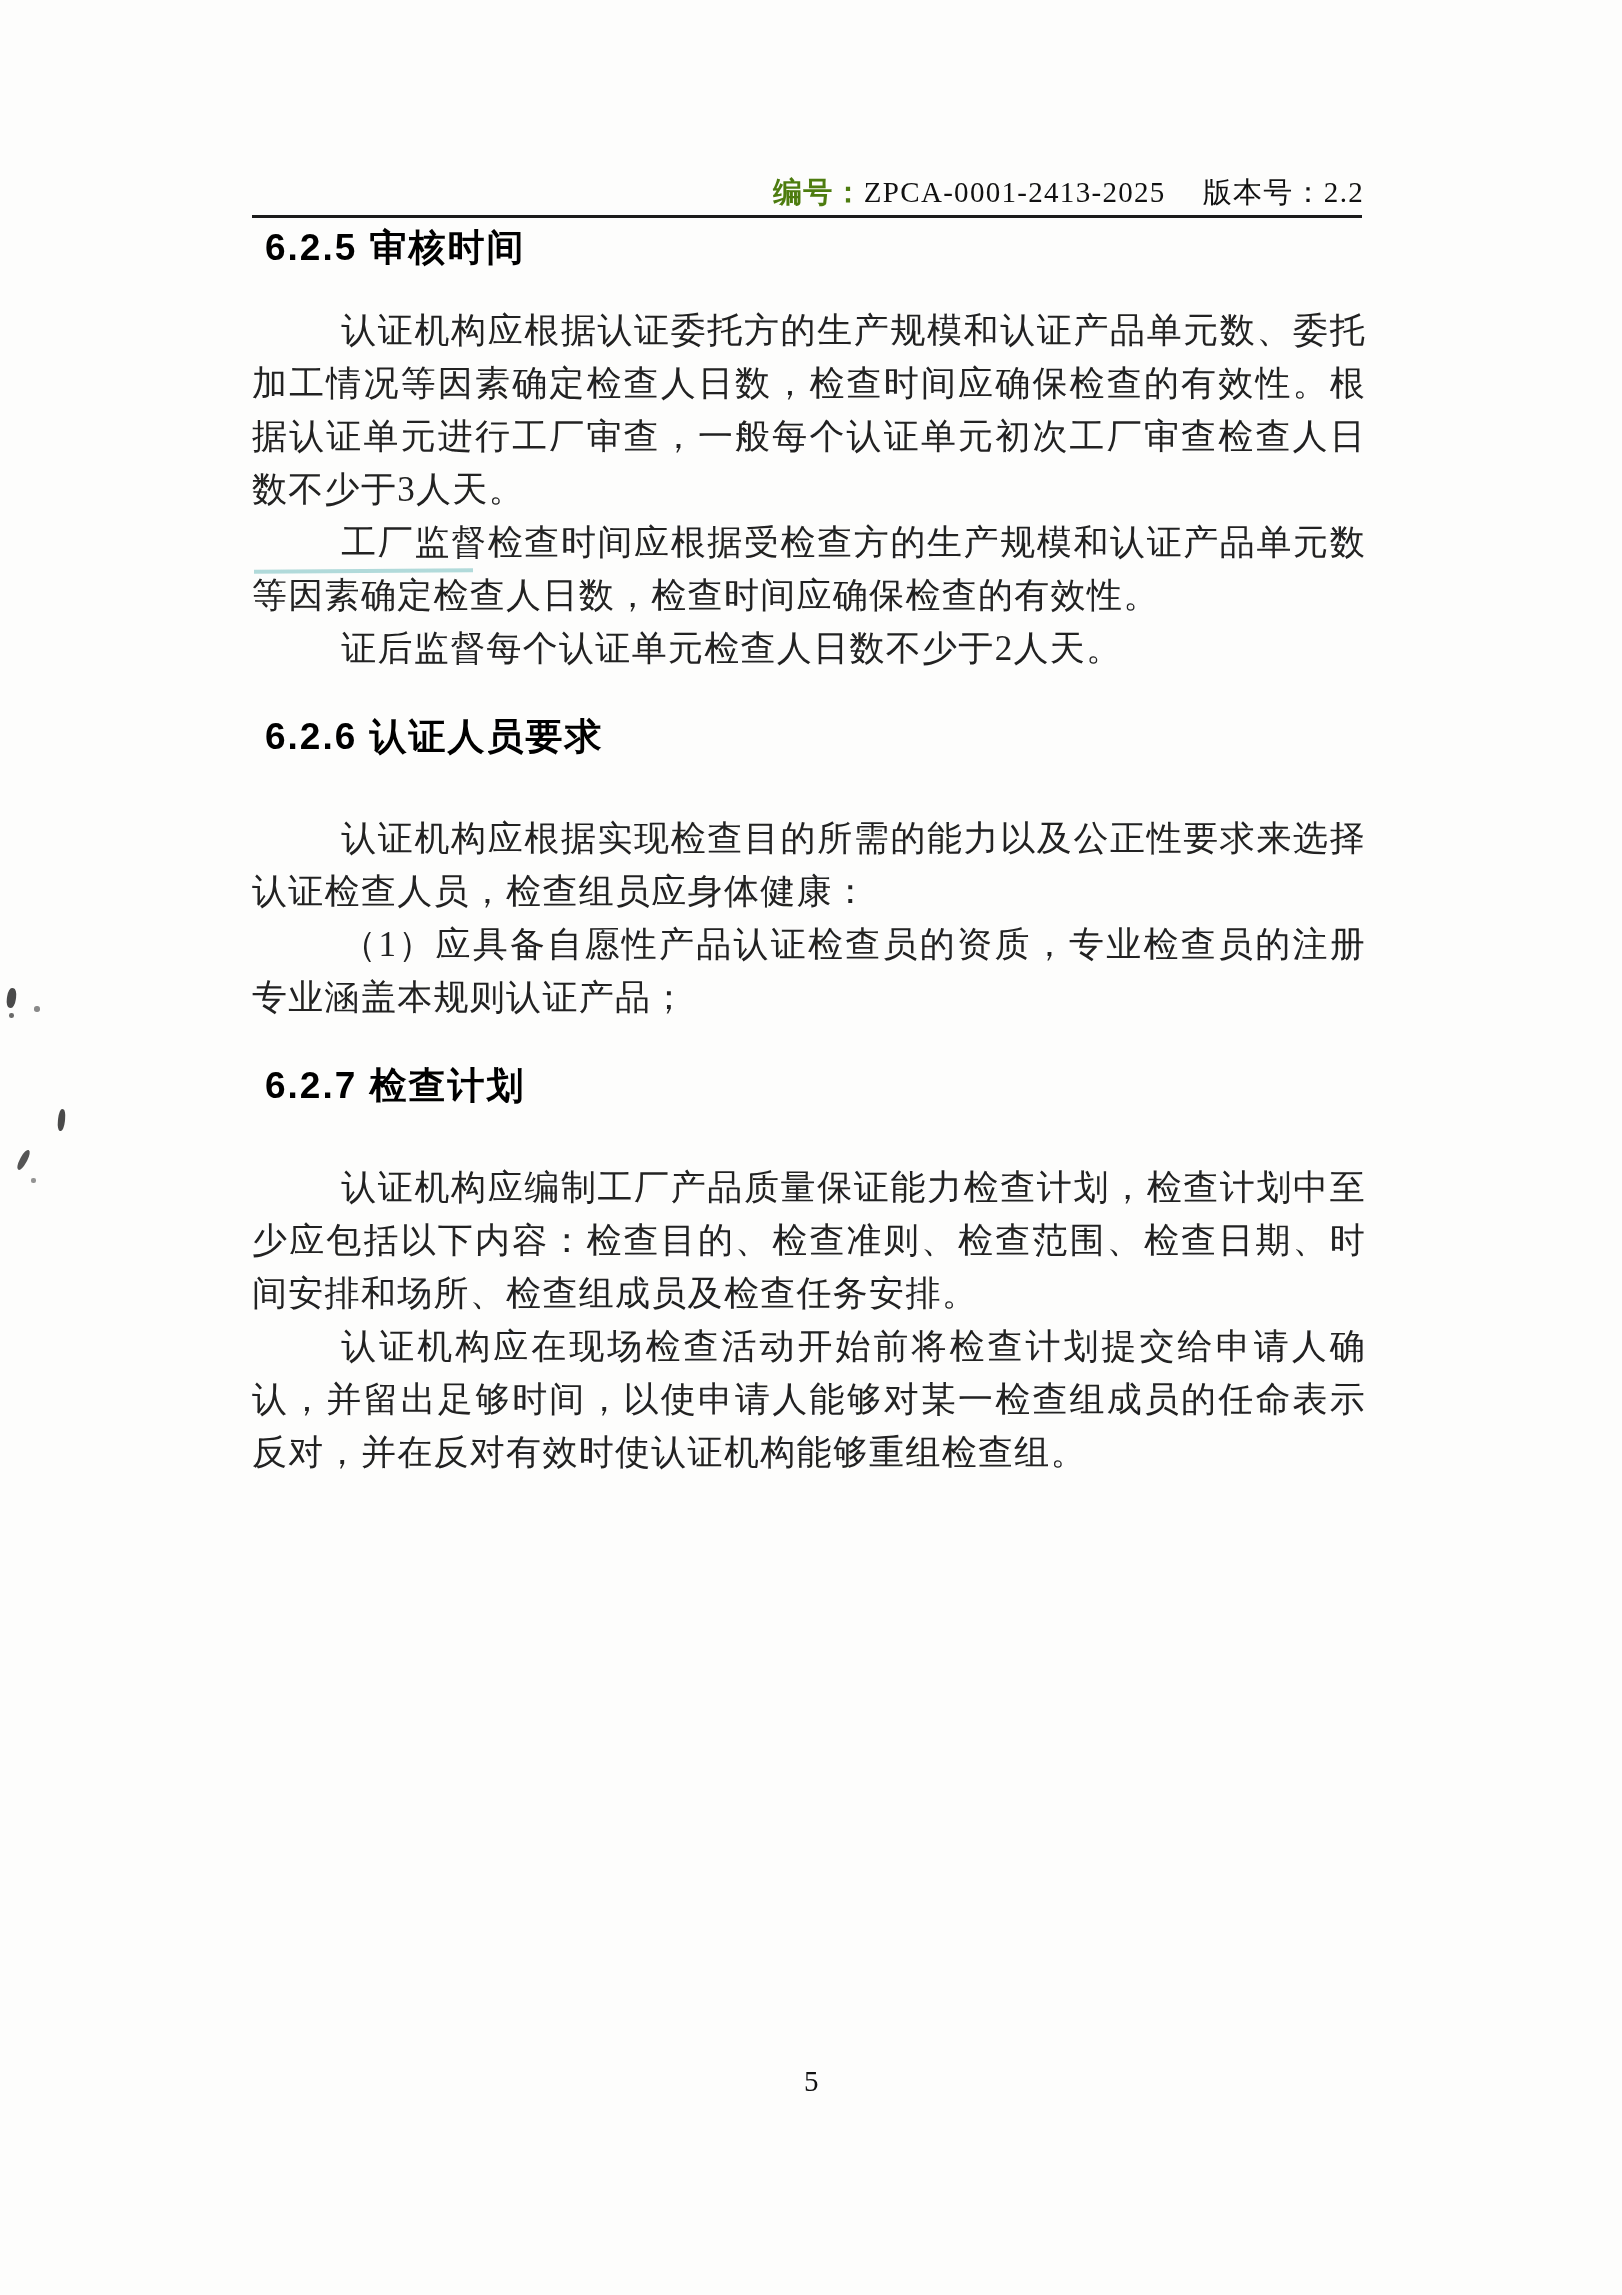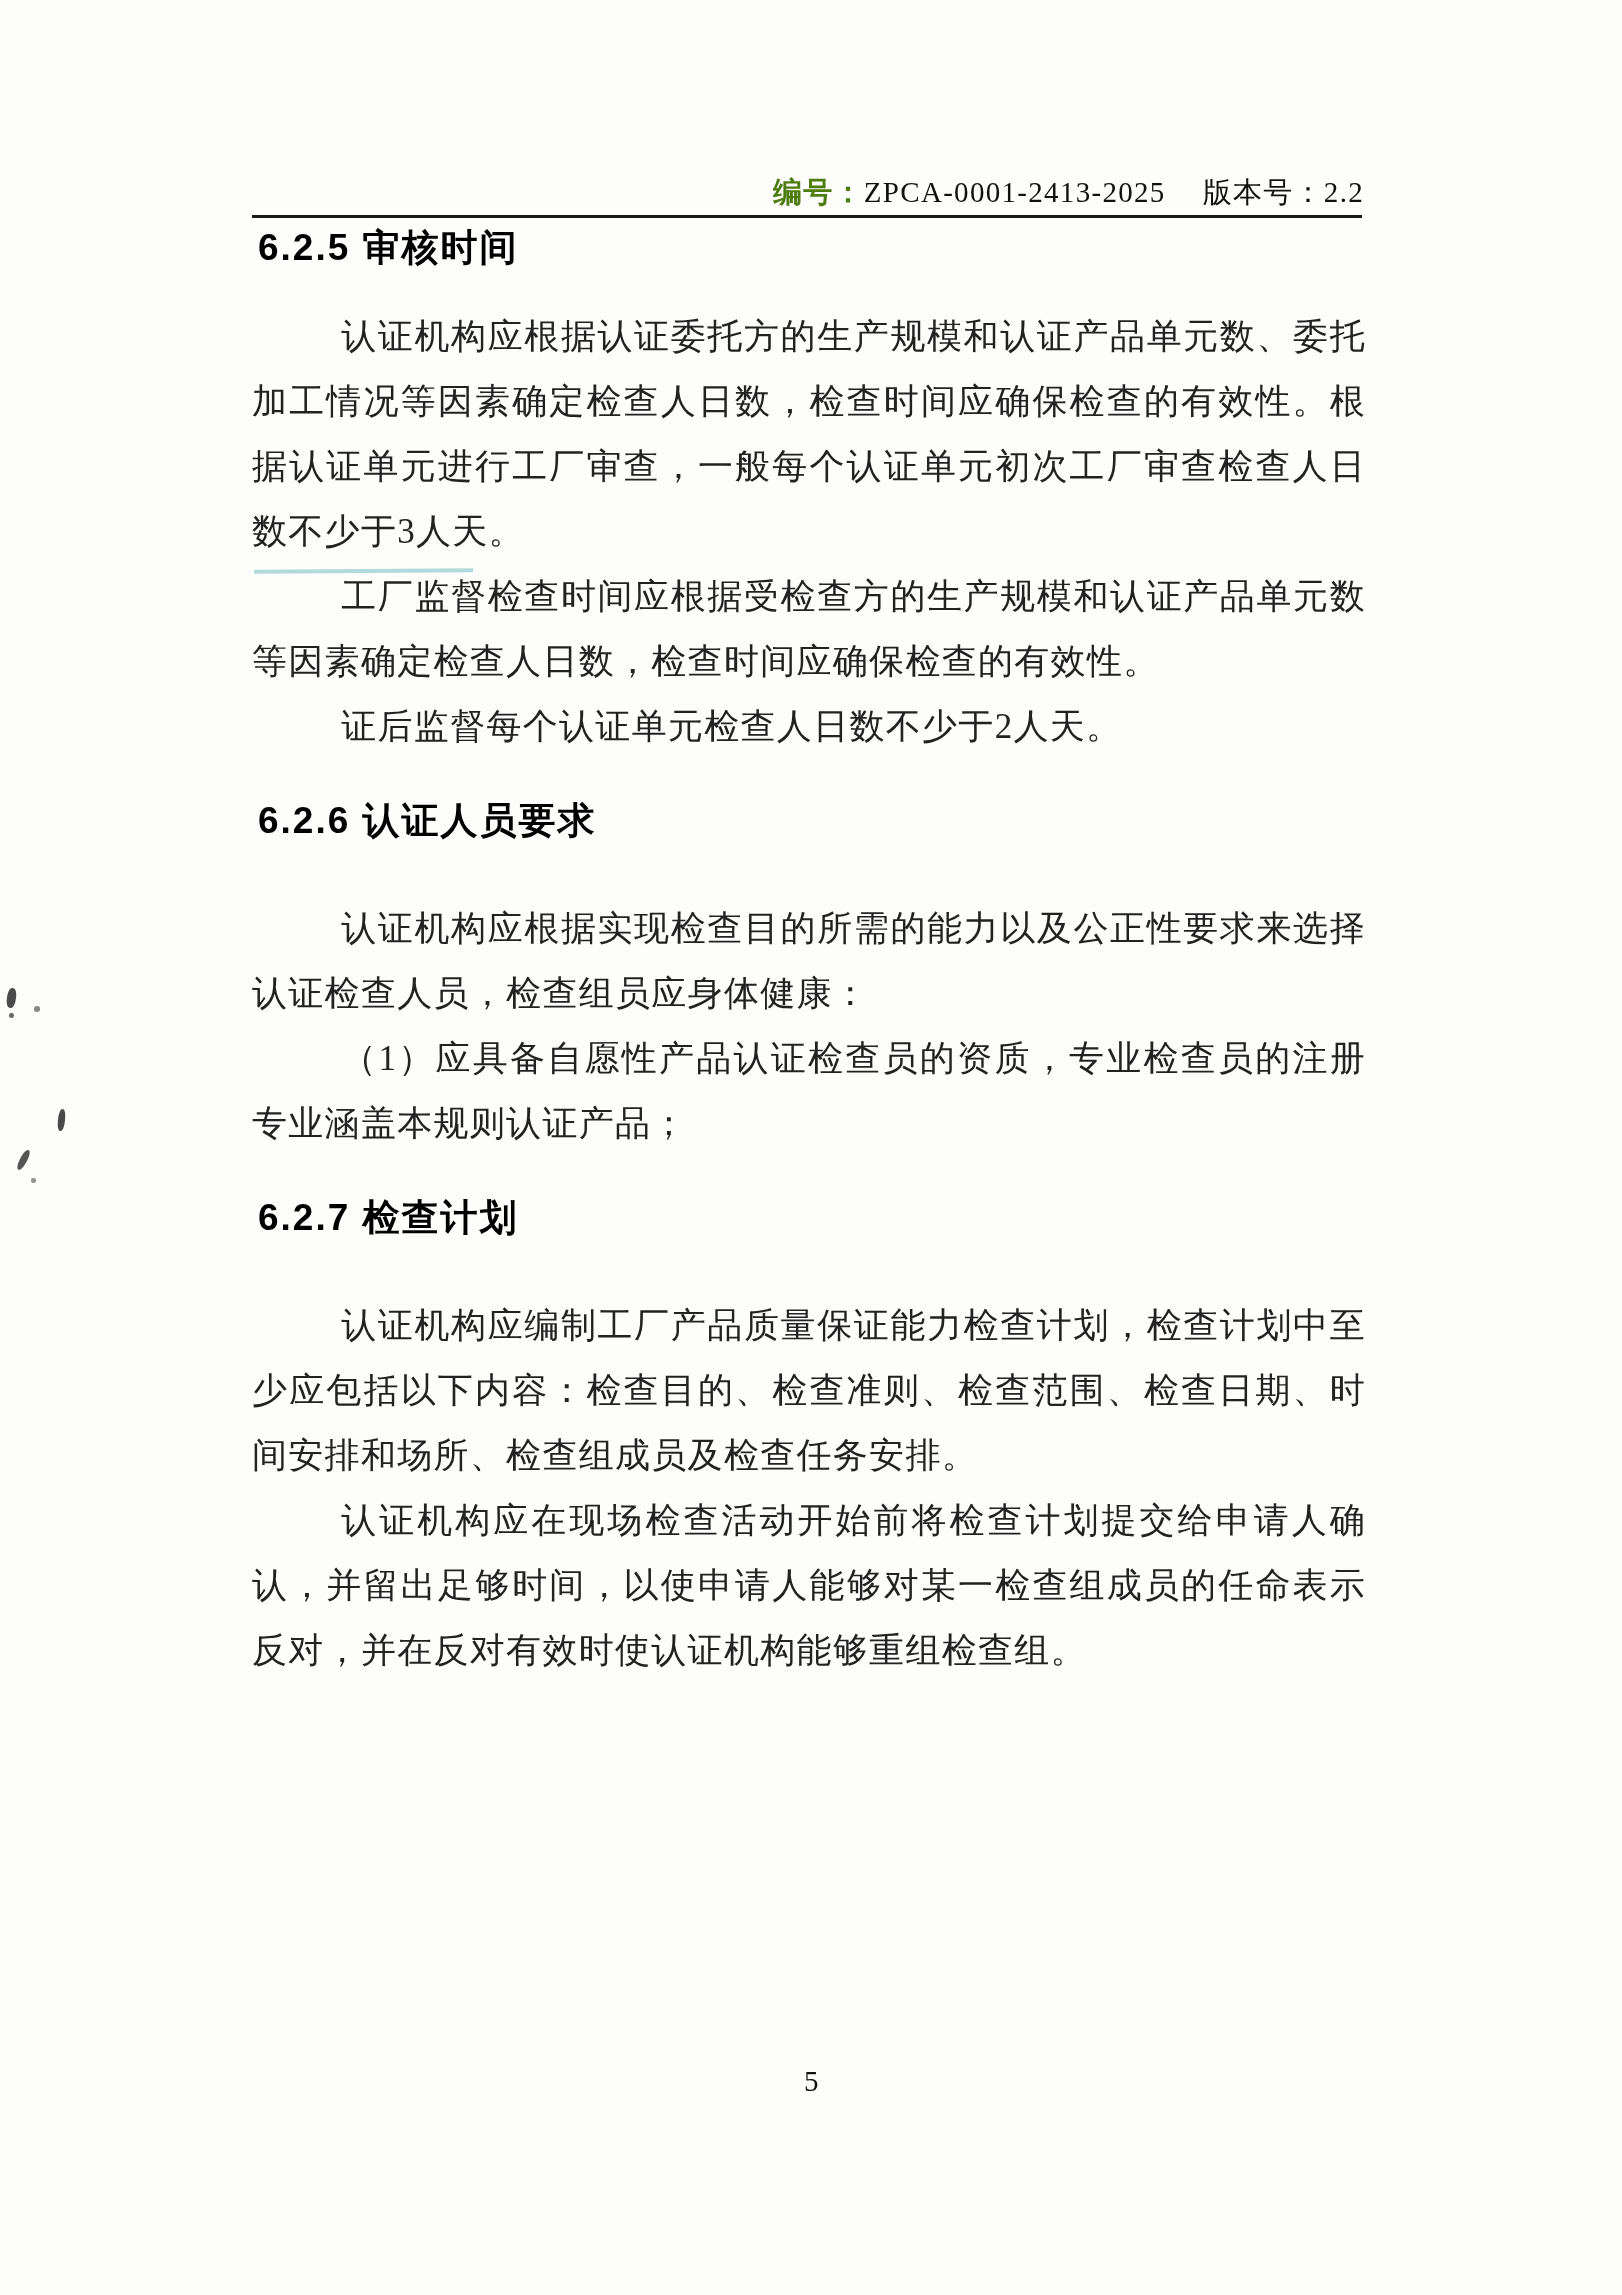--- a/index.html
+++ b/index.html
@@ -48,29 +48,29 @@
     top: 220px;
     width: 1114px;
   }
   .section-heading {
     font-family: "Liberation Sans", "DejaVu Sans", sans-serif;
     font-weight: bold;
     color: #000;
     font-size: 37px;
     line-height: 46px;
     letter-spacing: 2px;
-    margin: 6px;
+    margin: 13px;
   }
   .sec-1 .section-heading { margin-top: 5.2px; margin-bottom: 33px; }
   .sec-2 .section-heading { margin-top: 39px; margin-bottom: 52px; }
   .sec-3 .section-heading { margin-top: 39px; margin-bottom: 52px; }
   .body-par {
     margin: 0;
     font-size: 35px;
-    line-height: 65px;
+    line-height: 53px;
     letter-spacing: 1.3px;
     text-indent: 2.55em;
     text-align: justify;
     text-align-last: left;
     color: #222;
   }
   
   .page-number {
     position: absolute;
     top: 2065px;

